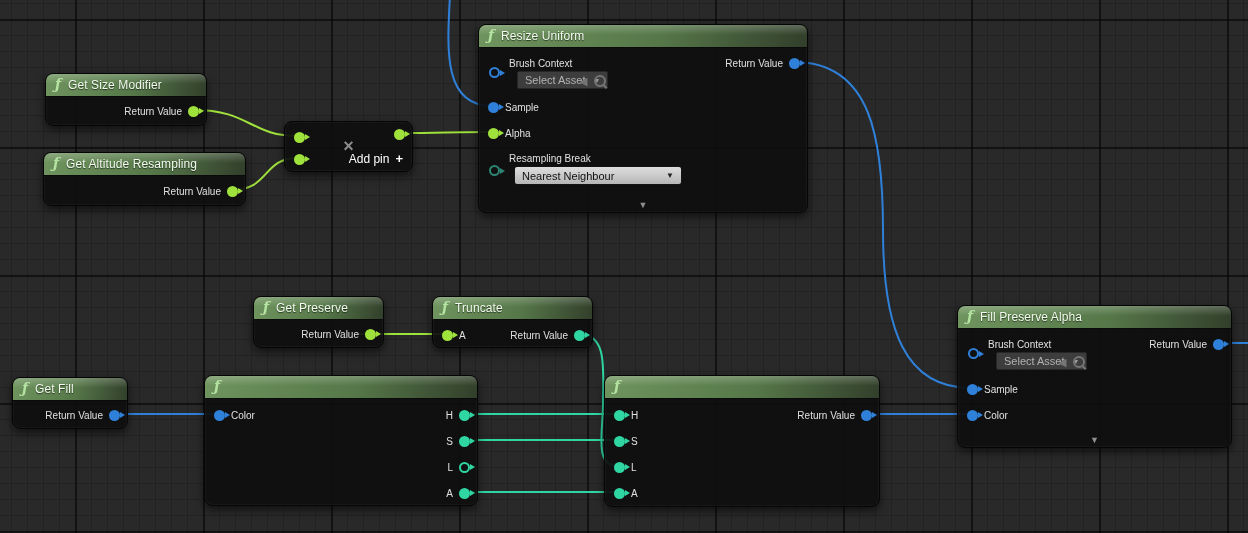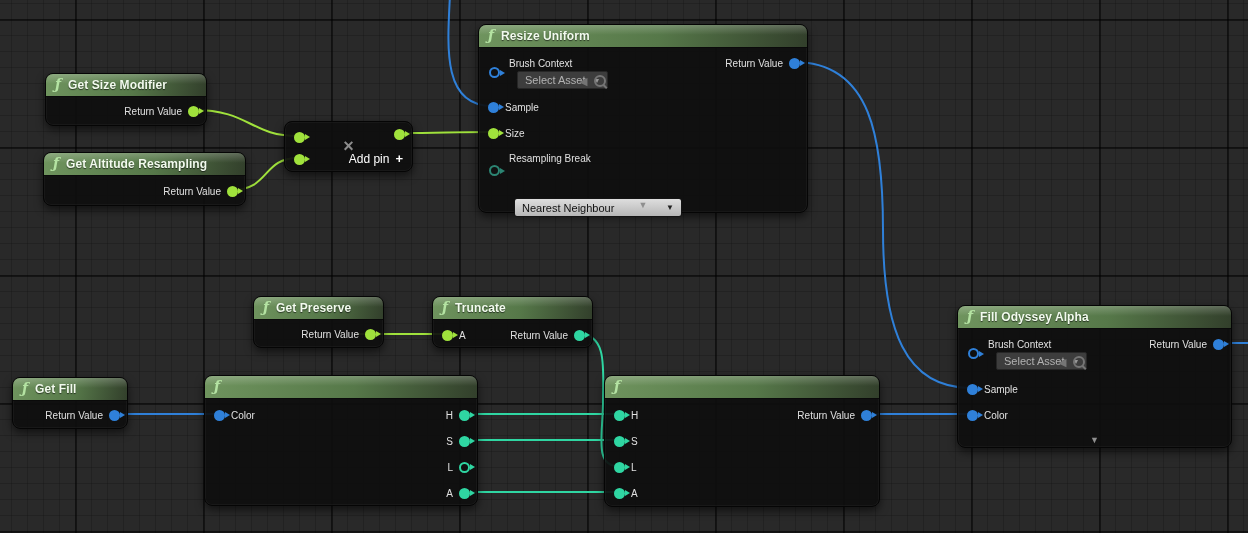--- a/index.html
+++ b/index.html
@@ -26,21 +26,21 @@
   .hd{
     height:22px; border-radius:7px 7px 0 0; overflow:hidden;
     display:flex; align-items:center; gap:7px; padding:0 9px;
     background:
       linear-gradient(to bottom, rgba(255,255,255,0.22), rgba(255,255,255,0) 45%),
       linear-gradient(100deg, #6f945e 0%, #567849 55%, #323f2b 100%);
     border-bottom:1px solid #0a0a0a;
   }
   .fg{font-family:"DejaVu Serif", serif; font-style:italic; font-weight:bold;
       font-size:14px; color:#b4e3a2; line-height:1; transform:translateY(-1px);}
-  .tt{font-size:12px; font-weight:bold; color:#f2fbee; white-space:nowrap;
+  .tt{font-size:12px; font-weight:normal; color:#f2fbee; white-space:nowrap;
       text-shadow:0 1px 1px rgba(0,0,0,0.6); letter-spacing:0.1px;}
   .row{position:absolute; display:flex; align-items:center; gap:6px; height:22px;
        font-size:10px; color:#e0e0e0; white-space:nowrap;}
   .pin{box-sizing:border-box; width:11px; height:11px; border-radius:50%;
        background:var(--c); position:relative; flex:none;}
   .pin::after{content:""; position:absolute; left:11px; top:50%;
        transform:translateY(-50%); border:3px solid transparent;
        border-left:5px solid var(--c); border-right:none;}
   .pin.hollow{background:transparent; border:2.5px solid var(--c);}
   .pin.hollow::after{left:8.5px;}
@@ -52,21 +52,21 @@
   .sa-caret{font-size:7px; color:#989898;}
   .nav-icons{position:absolute; display:flex; align-items:center; gap:7px;}
   .icon-back{color:#757575; font-size:11px; line-height:1;}
   .icon-search{width:8px; height:8px; border:2px solid #757575; border-radius:50%;
        position:relative; display:inline-block;}
   .icon-search::after{content:""; position:absolute; width:2px; height:5px;
        background:#757575; left:8px; top:7px; transform:rotate(-45deg);}
   .enum-dd{position:absolute; display:flex; align-items:center;
        justify-content:space-between; box-sizing:border-box;
        background:linear-gradient(#dedede,#b6b6b6); border:1px solid #141414;
-       border-radius:3px; color:#111; font-size:11px; padding:0 7px; height:19px;margin-top:32px;}
+       border-radius:3px; color:#111; font-size:11px; padding:0 7px; height:19px;}
   .enum-dd .dd-caret{font-size:8px; color:#222;}
   .collapse{position:absolute; left:50%; transform:translateX(-50%); bottom:2px;
        color:#8f8f8f; font-size:9px; line-height:1; cursor:pointer;}
   .mult-x{position:absolute; left:0; right:0; top:15px; text-align:center;
        color:#8c8c8c; font-size:18px; font-weight:bold; line-height:1;}
   .add-pin{position:absolute; right:9px; bottom:5px; display:flex; align-items:flex-end;
        gap:6px; color:#fff; font-size:12px;}
   .add-pin .plus{font-weight:bold; font-size:13px;}
 </style>
 </head>
@@ -145,21 +145,21 @@
     <div class="nav-icons" style="left:100px;top:50px">
       <span class="icon-back">◀</span>
       <span class="icon-search"></span>
     </div>
     <div class="row" style="top:71px;left:9px">
       <span class="pin c-blue"></span>
       <span class="lbl">Sample</span>
     </div>
     <div class="row" style="top:97px;left:9px">
       <span class="pin c-lime"></span>
-      <span class="lbl">Size</span>
+      <span class="lbl">Alpha</span>
     </div>
     <div class="row" style="top:122px;left:30px">
       <span class="lbl">Resampling Break</span>
     </div>
     <span class="pin c-enum hollow" style="position:absolute;left:10px;top:140px"></span>
     <div class="enum-dd" style="left:35px;top:141px;width:168px">
       <span>Nearest Neighbour</span>
       <span class="dd-caret">▼</span>
     </div>
     <div class="row" style="top:27px;right:7px">
@@ -254,21 +254,21 @@
     </div>
     <div class="row" style="top:28px;right:7px">
       <span class="lbl">Return Value</span>
       <span class="pin c-blue"></span>
     </div>
   </div>
 
   <div class="node" style="left:957px;top:305px;width:275px;height:143px">
     <div class="hd">
       <span class="fg">ƒ</span>
-      <span class="tt">Fill Odyssey Alpha</span>
+      <span class="tt">Fill Preserve Alpha</span>
     </div>
     <div class="row" style="top:27px;left:30px">
       <span class="lbl">Brush Context</span>
     </div>
     <span class="pin c-blue hollow" style="position:absolute;left:10px;top:42px"></span>
     <div class="select-asset" style="left:38px;top:46px">
       <span>Select Asset</span>
       <span class="sa-caret">▼</span>
     </div>
     <div class="nav-icons" style="left:100px;top:50px">

